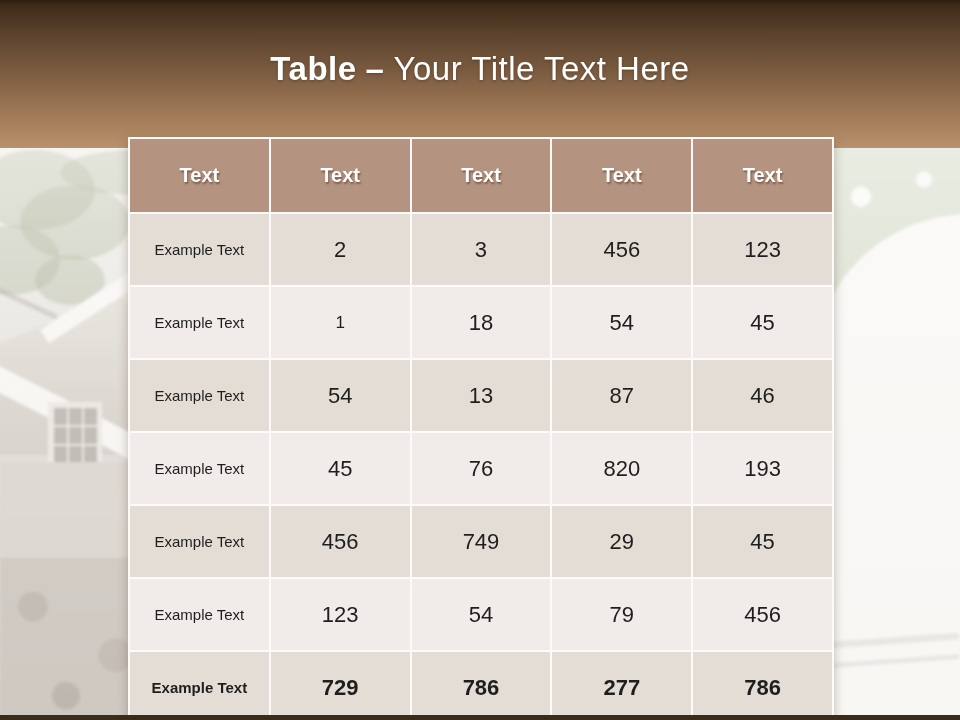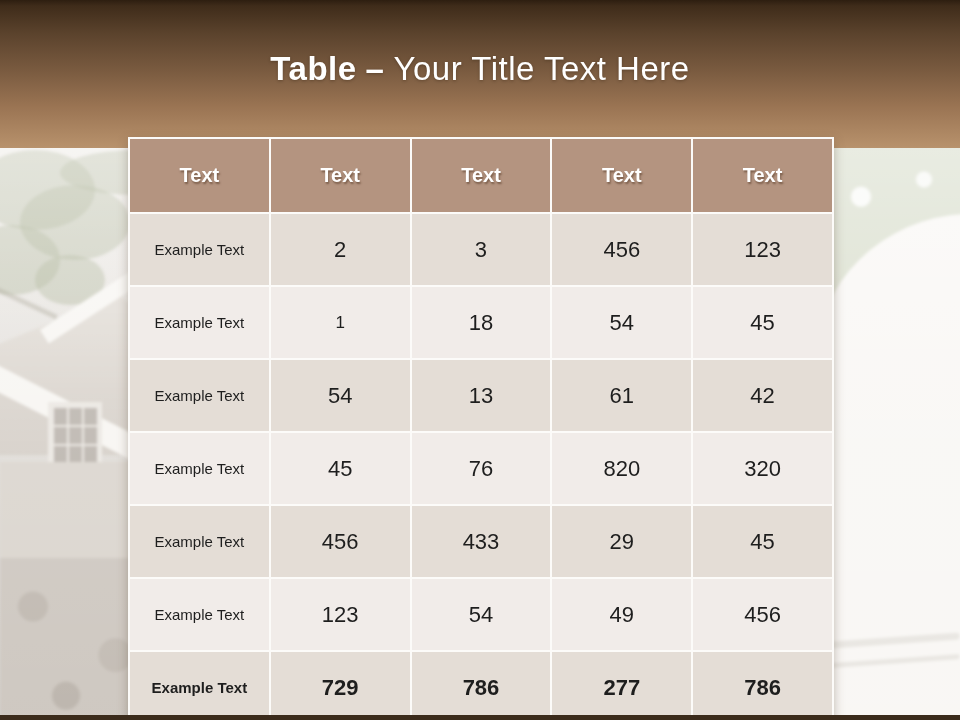--- a/index.html
+++ b/index.html
@@ -156,42 +156,42 @@
         <td class="label">Example Text</td>
         <td class="num small">1</td>
         <td class="num">18</td>
         <td class="num">54</td>
         <td class="num">45</td>
       </tr>
       <tr>
         <td class="label">Example Text</td>
         <td class="num">54</td>
         <td class="num">13</td>
-        <td class="num">61</td>
-        <td class="num">42</td>
+        <td class="num">87</td>
+        <td class="num">46</td>
       </tr>
       <tr>
         <td class="label">Example Text</td>
         <td class="num">45</td>
         <td class="num">76</td>
         <td class="num">820</td>
-        <td class="num">320</td>
+        <td class="num">193</td>
       </tr>
       <tr>
         <td class="label">Example Text</td>
         <td class="num">456</td>
-        <td class="num">433</td>
+        <td class="num">749</td>
         <td class="num">29</td>
         <td class="num">45</td>
       </tr>
       <tr>
         <td class="label">Example Text</td>
         <td class="num">123</td>
         <td class="num">54</td>
-        <td class="num">49</td>
+        <td class="num">79</td>
         <td class="num">456</td>
       </tr>
       <tr class="total">
         <td class="label">Example Text</td>
         <td class="num">729</td>
         <td class="num">786</td>
         <td class="num">277</td>
         <td class="num">786</td>
       </tr>
     </tbody>

